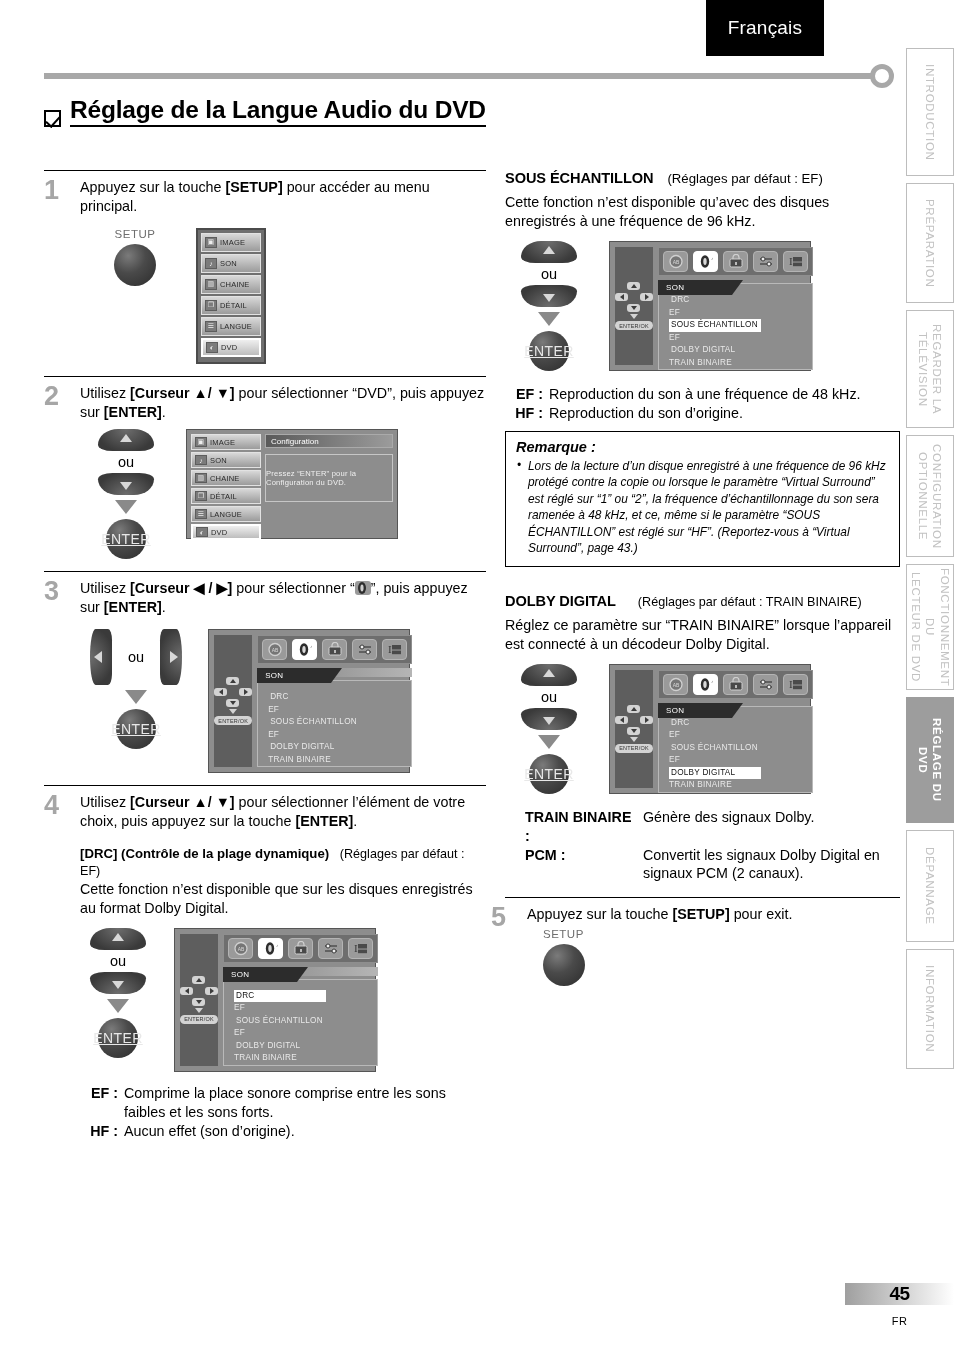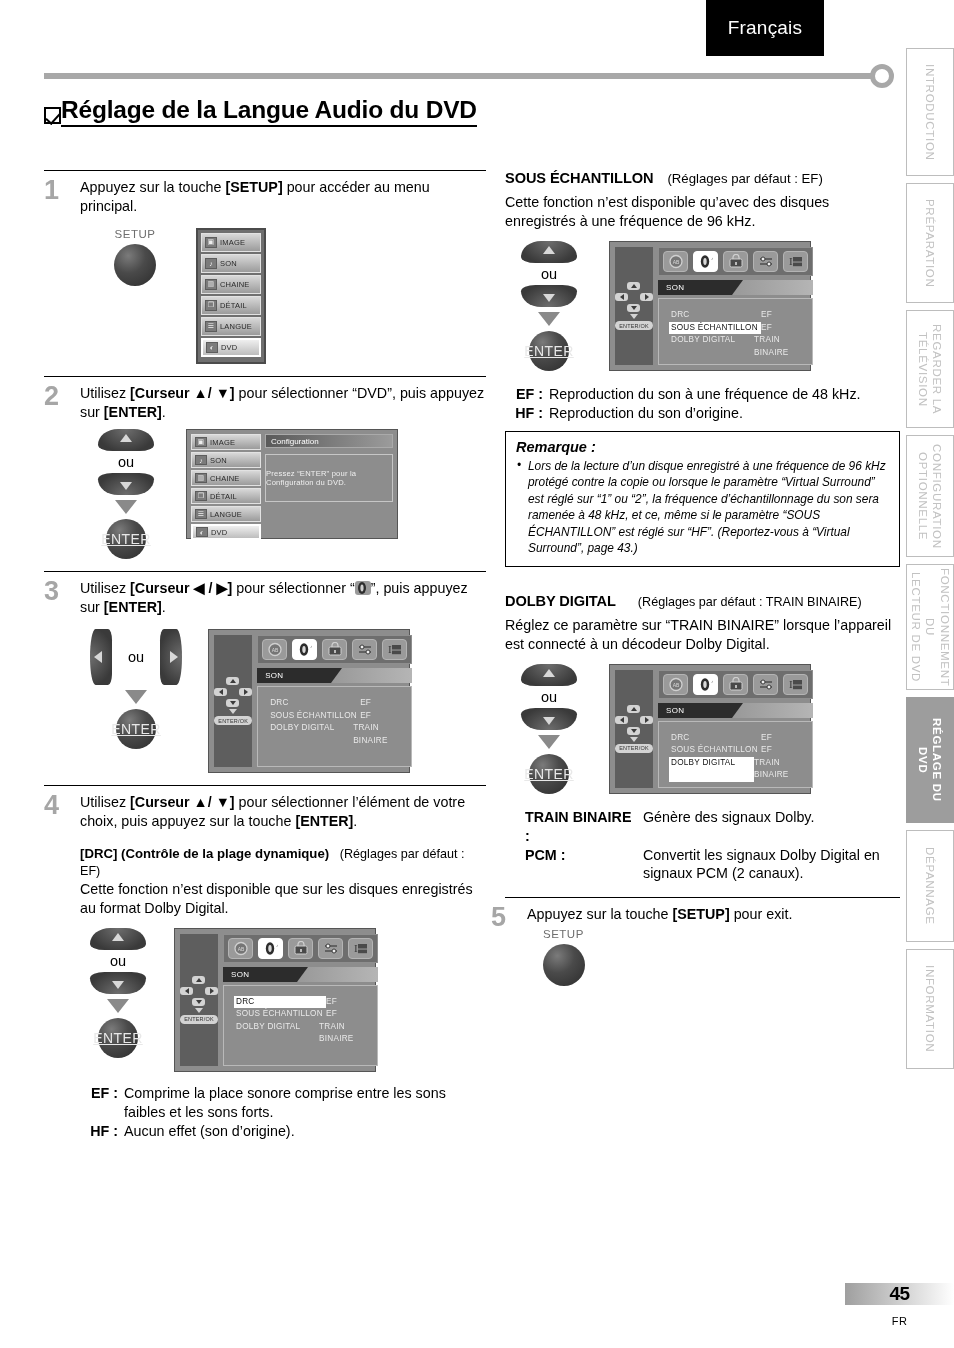--- a/index.html
+++ b/index.html
@@ -42,21 +42,21 @@
     text-align: center;
     line-height: 1.25;
     padding: 6px 0;
   }
   .side-tab.active { background: #9d9d9d; color: #fff; border-color: #9d9d9d; }
   .side-tab.active .vtext { font-weight: bold; }
 
   
   .title-row {
     position: absolute; left: 44px; top: 96px; width: 470px;
-    display: flex; align-items: center; 
+    display: flex; align-items: flex-end; gap: 9px;
   }
   .check-box {
     width: 17px; height: 17px; border: 2px solid #000; position: relative;
     margin-top: 7px; flex: 0 0 auto;
   }
   .check-box::after {
     content: ""; position: absolute; left: 3px; top: 1px;
     width: 6px; height: 12px; border: solid #000;
     border-width: 0 2.4px 2.4px 0; transform: rotate(42deg);
   }
@@ -189,21 +189,21 @@
   }
   .osd-tab-on::after {
     content: ""; position: absolute; right: -11px; top: 0;
     border-left: 11px solid #2c2c2c;
     border-bottom: 15px solid transparent;
   }
   .osd-panel {
     flex: 1; margin-top: 3px; border: 1px solid #b9b9b9; background: #8d8d8d;
     padding: 10px 0 0 10px;
   }
-  .osd-row { display: flex; font-size: 8.2px; color: #e9e9e9; line-height: 1.52; letter-spacing: .25px; }
+  .osd-row { display: flex; font-size: 8.2px; color: #e9e9e9; line-height: 1.52; letter-spacing: .25px; flex-direction: column; }
   .osd-row .name { width: 92px; padding-left: 2px; }
   .osd-row.hl .name { background: #fff; color: #111; }
   .osd-row .val { }
 
   
   .cfg { background: #8d8d8d; border: 1.5px solid #555; display: flex; padding: 4px; }
   .cfg-menu { width: 70px; }
   .cfg-item {
     height: 19px; margin-bottom: 2px;
     background: linear-gradient(to bottom, #d8d8d8, #9b9b9b);

